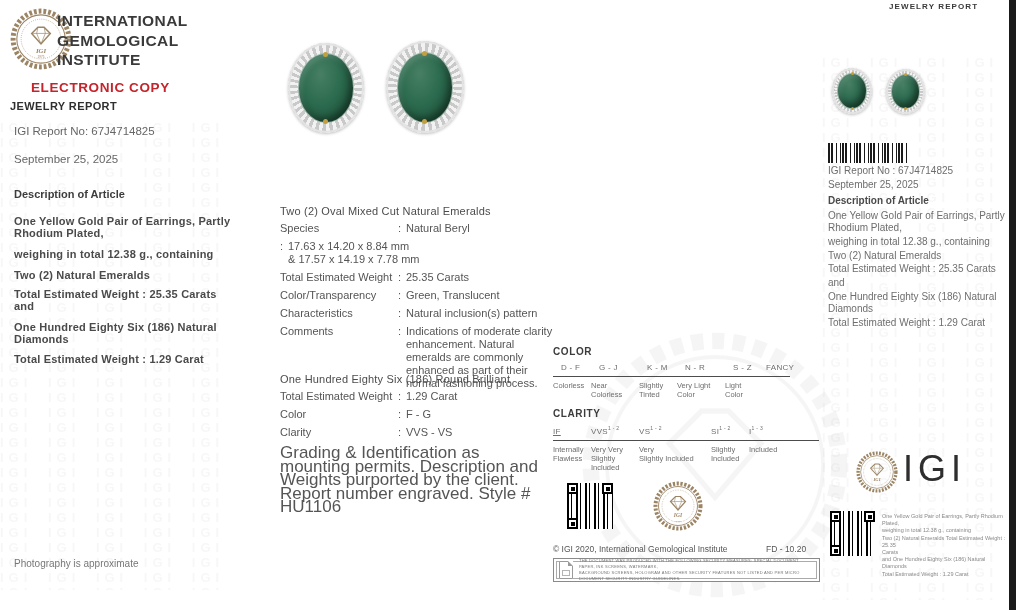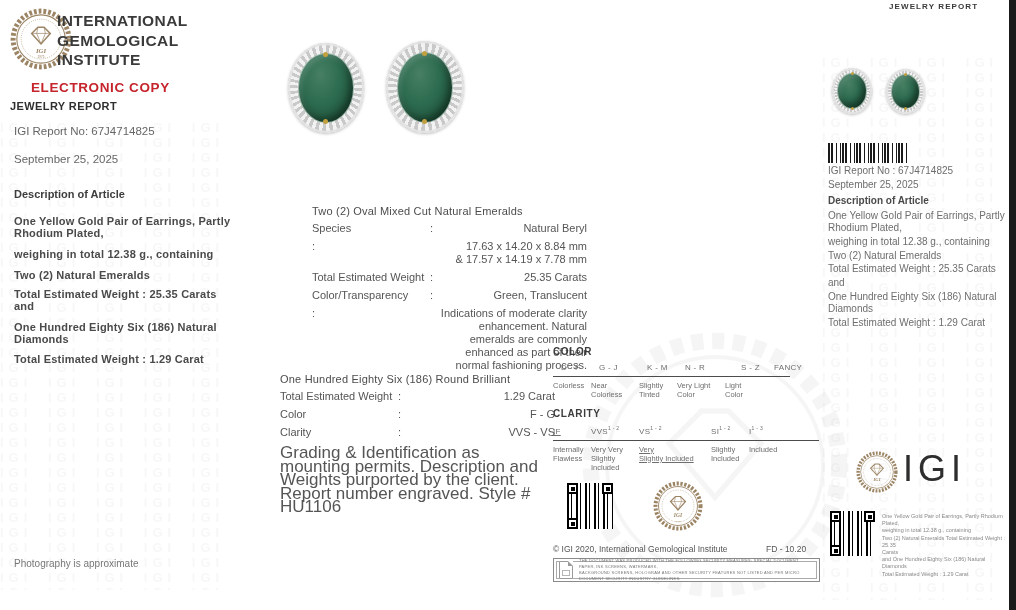--- a/index.html
+++ b/index.html
@@ -40,21 +40,21 @@
   .gem::after{bottom:-2px;left:45%;}
   .earring.small .gem::before,.earring.small .gem::after{width:3px;height:3px;}
 
   
   .specs{position:absolute;width:275px;}
   .spec-heading{font-size:11px;color:#4c4c4c;margin-bottom:5px;letter-spacing:0.2px;}
   .spec-row{display:flex;font-size:11px;line-height:13px;color:#555;margin-bottom:5px;}
   .spec-label{width:118px;flex:none;}
   .spec-colon{width:8px;flex:none;}
   .spec-colon::before{content:":";}
-  .spec-value{flex:1;white-space:pre-line;text-align:right;}
+  .spec-value{flex:1;white-space:pre-line;}
   .grading-note{font-size:17px;line-height:13.5px;color:#555;}
 
   
   .scale{position:absolute;width:267px;}
   .scale-title{font-size:10px;font-weight:bold;color:#3c3c3c;letter-spacing:0.6px;margin-bottom:6px;}
   .scale-cols{display:flex;}
   .scale-col{flex:none;}
   .scale-grade{font-size:8px;color:#6e6e6e;letter-spacing:0.3px;}
   .scale-grade sup{font-size:5px;}
   .scale-line{border-top:1.6px solid #4c4c4c;margin:4px 0 4px 0;}
@@ -138,21 +138,21 @@
 
   <div class="abs" style="left:280px;top:15px;width:200px;height:130px;">
     <div class="earring" style="left:8px;top:28px;width:76px;height:90px;">
       <div class="gem"></div>
     </div>
     <div class="earring" style="left:106px;top:26px;width:78px;height:92px;">
       <div class="gem"></div>
     </div>
   </div>
 
-  <div class="specs" style="left:280px;top:205px;margin-left:32px;">
+  <div class="specs" style="left:280px;top:205px;">
     <div class="spec-heading">Two  (2) Oval Mixed Cut Natural Emeralds</div>
     <div class="spec-row">
       <span class="spec-label">Species</span>
         <span class="spec-colon"></span>
         <span class="spec-value">Natural Beryl</span>
     </div>
     <div class="spec-row">
         <span class="spec-colon"></span>
         <span class="spec-value">17.63 x 14.20 x 8.84 mm
 &amp; 17.57 x 14.19 x 7.78 mm</span>
@@ -161,20 +161,26 @@
       <span class="spec-label">Total Estimated Weight</span>
         <span class="spec-colon"></span>
         <span class="spec-value">25.35 Carats</span>
     </div>
     <div class="spec-row">
       <span class="spec-label">Color/Transparency</span>
         <span class="spec-colon"></span>
         <span class="spec-value">Green, Translucent</span>
     </div>
     <div class="spec-row">
+      <span class="spec-label">Characteristics</span>
+        <span class="spec-colon"></span>
+        <span class="spec-value">Natural inclusion(s) pattern</span>
+    </div>
+    <div class="spec-row">
+      <span class="spec-label">Comments</span>
         <span class="spec-colon"></span>
         <span class="spec-value">Indications of moderate clarity
 enhancement. Natural
 emeralds are commonly
 enhanced as part of their
 normal fashioning process.</span>
     </div>
   </div>
 
   <div class="specs" style="left:280px;top:373px;">
@@ -197,21 +203,21 @@
   </div>
 
   <div class="abs grading-note" style="left:280px;top:446px;width:268px;">Grading &amp; Identification as mounting permits. Description and Weights purported by the client. Report number engraved. Style # HU1106</div>
 
   <div class="scale" style="left:553px;top:346px;">
     <div class="scale-title">COLOR</div>
     <div class="scale-cols">
       <span class="scale-col scale-grade" style="width:38px;padding-left:8px;"><span>D - F</span></span>
       <span class="scale-col scale-grade" style="width:48px;"><span>G - J</span></span>
       <span class="scale-col scale-grade" style="width:38px;"><span>K - M</span></span>
-      <span class="scale-col scale-grade" style="width:56px;"><span>N - R</span></span>
+      <span class="scale-col scale-grade" style="width:48px;"><span>N - R</span></span>
       <span class="scale-col scale-grade" style="width:33px;"><span>S - Z</span></span>
       <span class="scale-col scale-grade" style="width:42px;"><span>FANCY</span></span>
     </div>
     <div class="scale-line" style="width:237px;"></div>
     <div class="scale-cols">
       <span class="scale-col scale-label" style="width:38px;">Colorless</span>
       <span class="scale-col scale-label" style="width:48px;">Near
 Colorless</span>
       <span class="scale-col scale-label" style="width:38px;">Slightly
 Tinted</span>
@@ -231,21 +237,21 @@
       <span class="scale-col scale-grade" style="width:72px;"><span>VS</span><sup>1 - 2</sup></span>
       <span class="scale-col scale-grade" style="width:38px;"><span>SI</span><sup>1 - 2</sup></span>
       <span class="scale-col scale-grade" style="width:60px;"><span>I</span><sup>1 - 3</sup></span>
     </div>
     <div class="scale-line" style="width:266px;"></div>
     <div class="scale-cols">
       <span class="scale-col scale-label" style="width:38px;">Internally
 Flawless</span>
       <span class="scale-col scale-label" style="width:48px;">Very Very
 Slightly Included</span>
-      <span class="scale-col scale-label" style="width:72px;text-decoration:underline;">Very
+      <span class="scale-col scale-label" style="width:72px;">Very
 Slightly Included</span>
       <span class="scale-col scale-label" style="width:38px;">Slightly
 Included</span>
       <span class="scale-col scale-label" style="width:60px;">Included</span>
     </div>
   </div>
 
   <div class="qr" style="left:567px;top:483px;width:46px;height:46px;">
     <span class="qf tl"></span>
     <span class="qf tr"></span>

